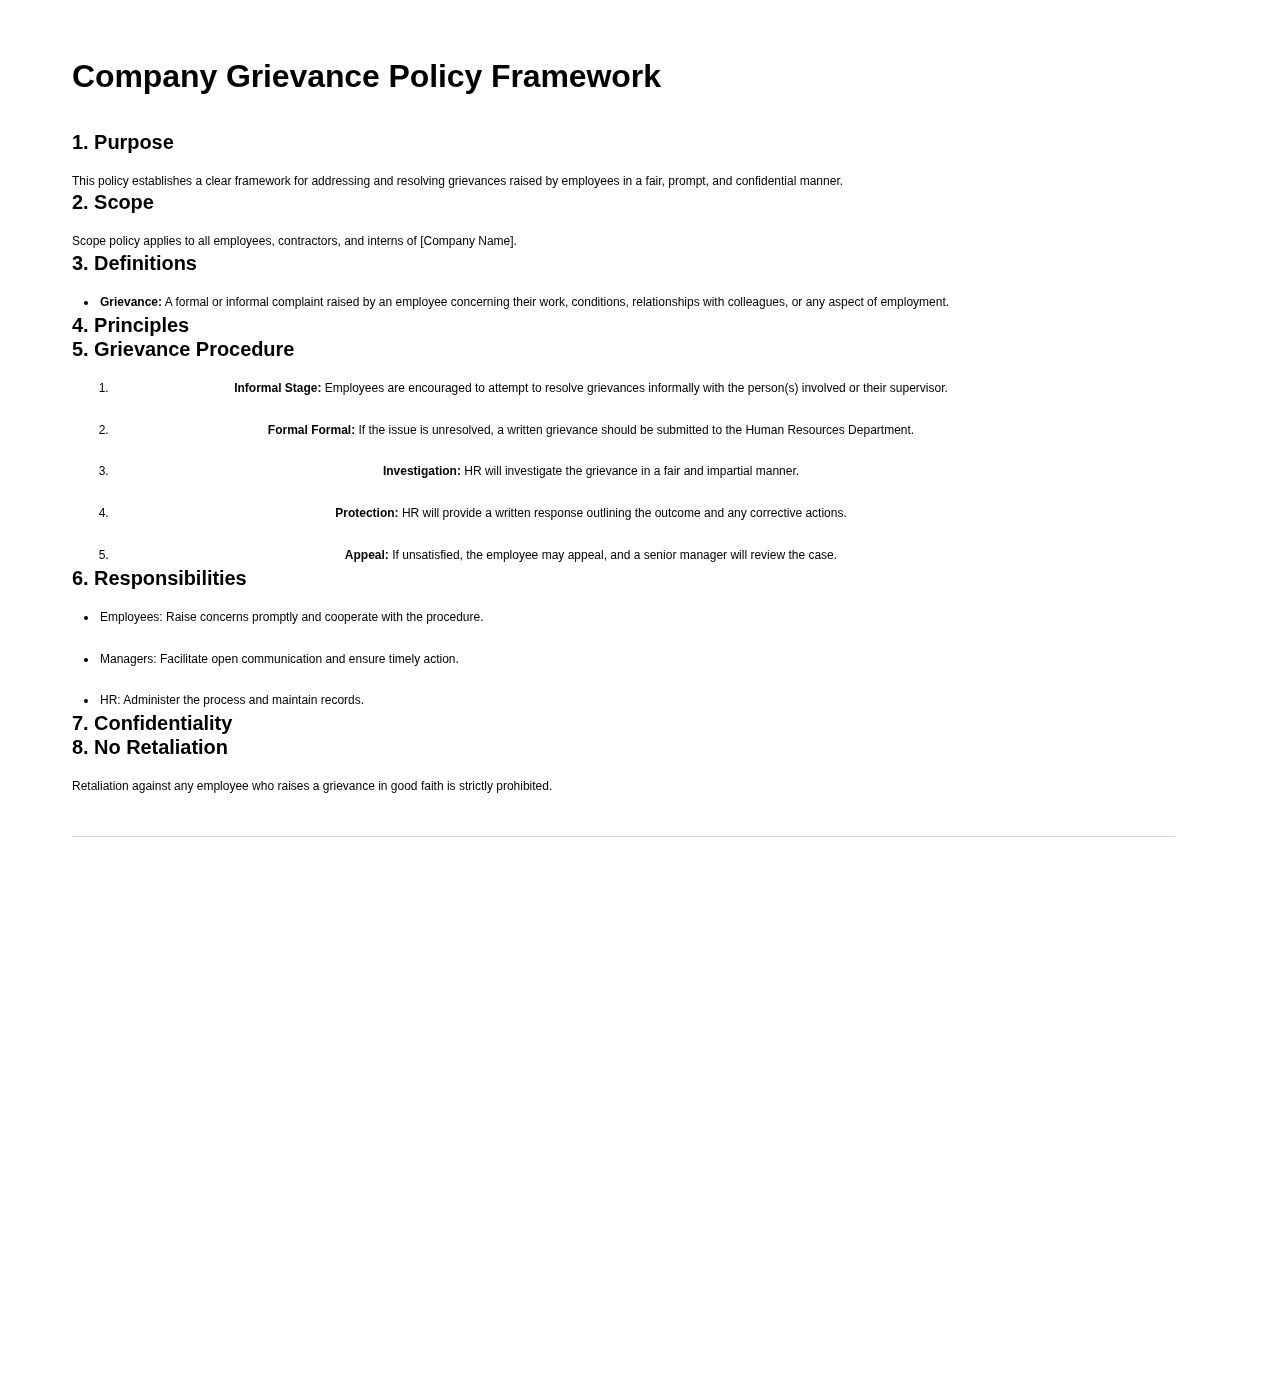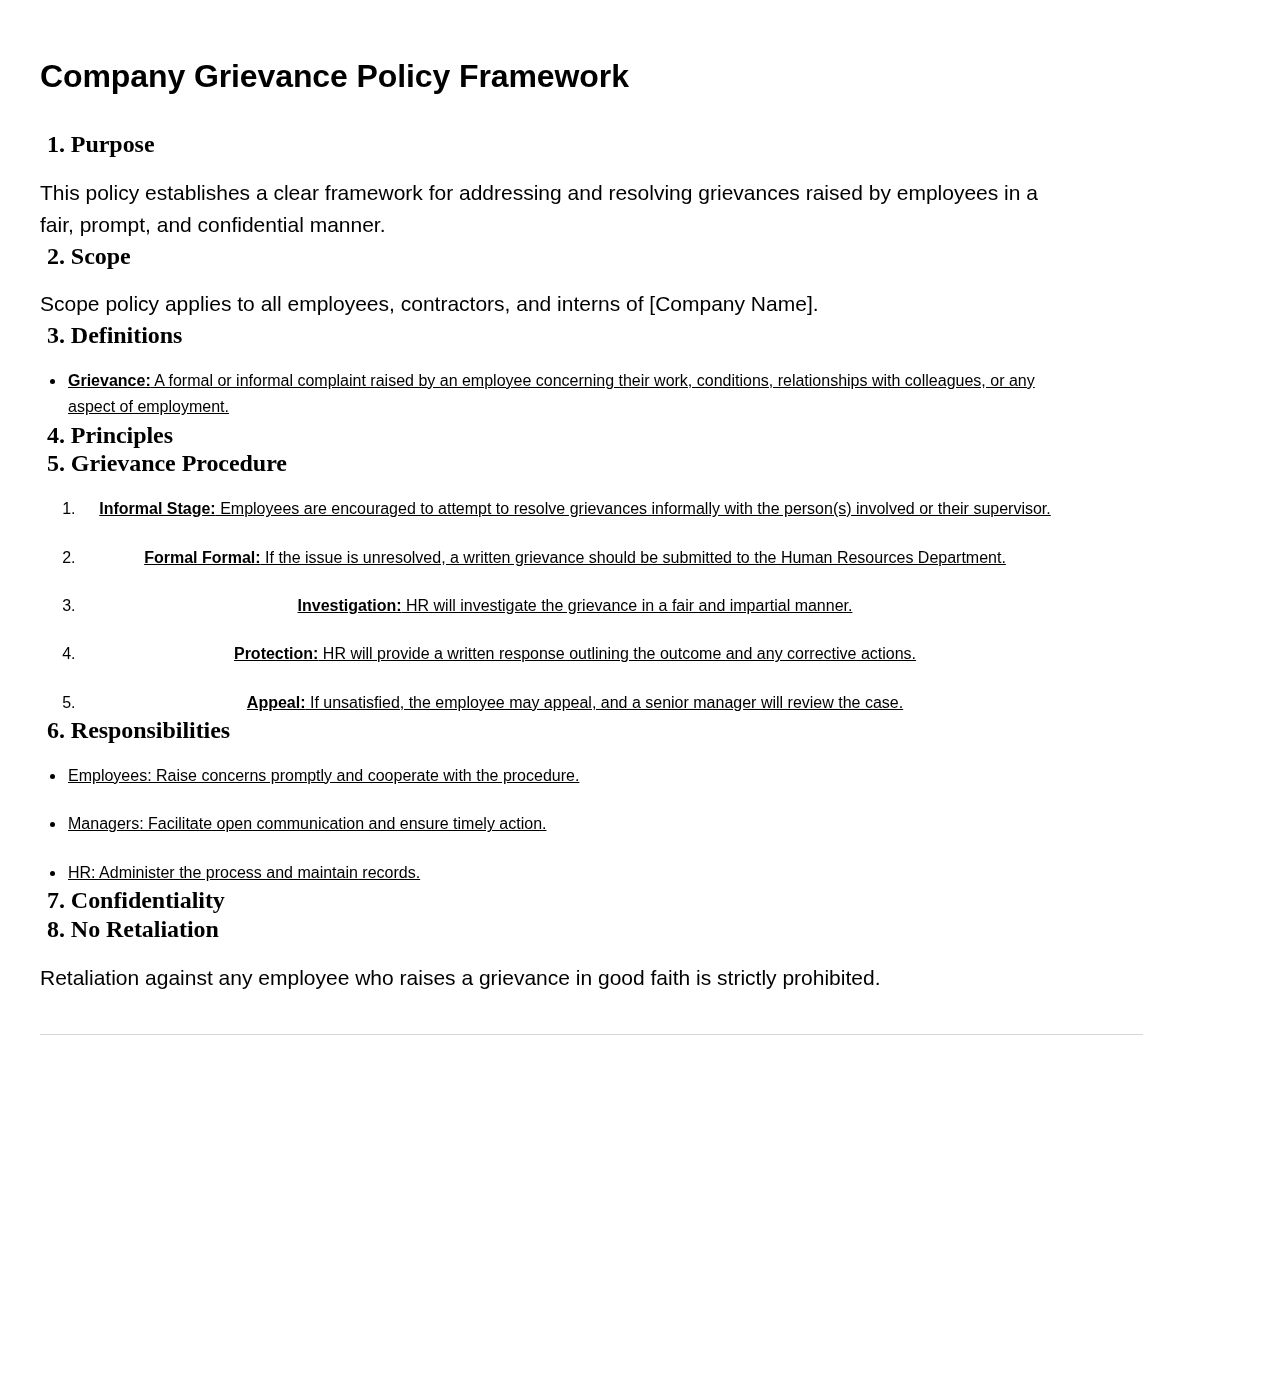--- a/index.html
+++ b/index.html
@@ -12,63 +12,61 @@
     width: 1263px;
     min-height: 1380px;
     font-family: "Liberation Sans", "DejaVu Sans", sans-serif;
     color: #000000;
     -webkit-font-smoothing: antialiased;
   }
   .page {
     box-sizing: border-box;
     width: 1146px;
     min-height: 1380px;
-    padding: 42px 78px 40px 40px;
+    padding: 42px 78px 40px 72px;
     background: #ffffff;
   }
   .doc-title {
     font-size: 32px;
     line-height: 1.18;
     font-weight: bold;
     margin: 16px 0 34px 0;
     letter-spacing: -0.1px;
   }
   .section-heading {
-    font-size: 24px;
+    font-size: 20px;
     line-height: 1.2;
     font-weight: bold;
-    margin: 34px 0 0 7px;
+    margin: 34px 0 0 0;
     letter-spacing: -0.05px;
-    font-family: Liberation Serif, serif;
   }
   .section-heading:first-of-type {
     margin-top: 0;
   }
   .para {
-    font-size: 21px;
+    font-size: 12px;
     line-height: 1.55;
     margin: 18px 0 0 0;
     max-width: 1100px;
   }
   ul.doc-list,
   ol.doc-list {
     margin: 18px 0 0 0;
     padding-left: 26px;
     max-width: 1100px;
   }
   ol.doc-list {
     padding-left: 40px;
   }
   ul.doc-list > li,
   ol.doc-list > li {
-    font-size: 16px;
+    font-size: 12px;
     line-height: 1.65;
     margin: 0 0 22px 0;
     padding-left: 2px;
-    text-decoration: underline;
   }
   ul.doc-list > li:last-child,
   ol.doc-list > li:last-child {
     margin-bottom: 0;
   }
   ul.doc-list { list-style-type: disc; }
   ol.doc-list { list-style-type: decimal; text-align: center; }
   .lead-term {
     font-weight: bold;
   }

